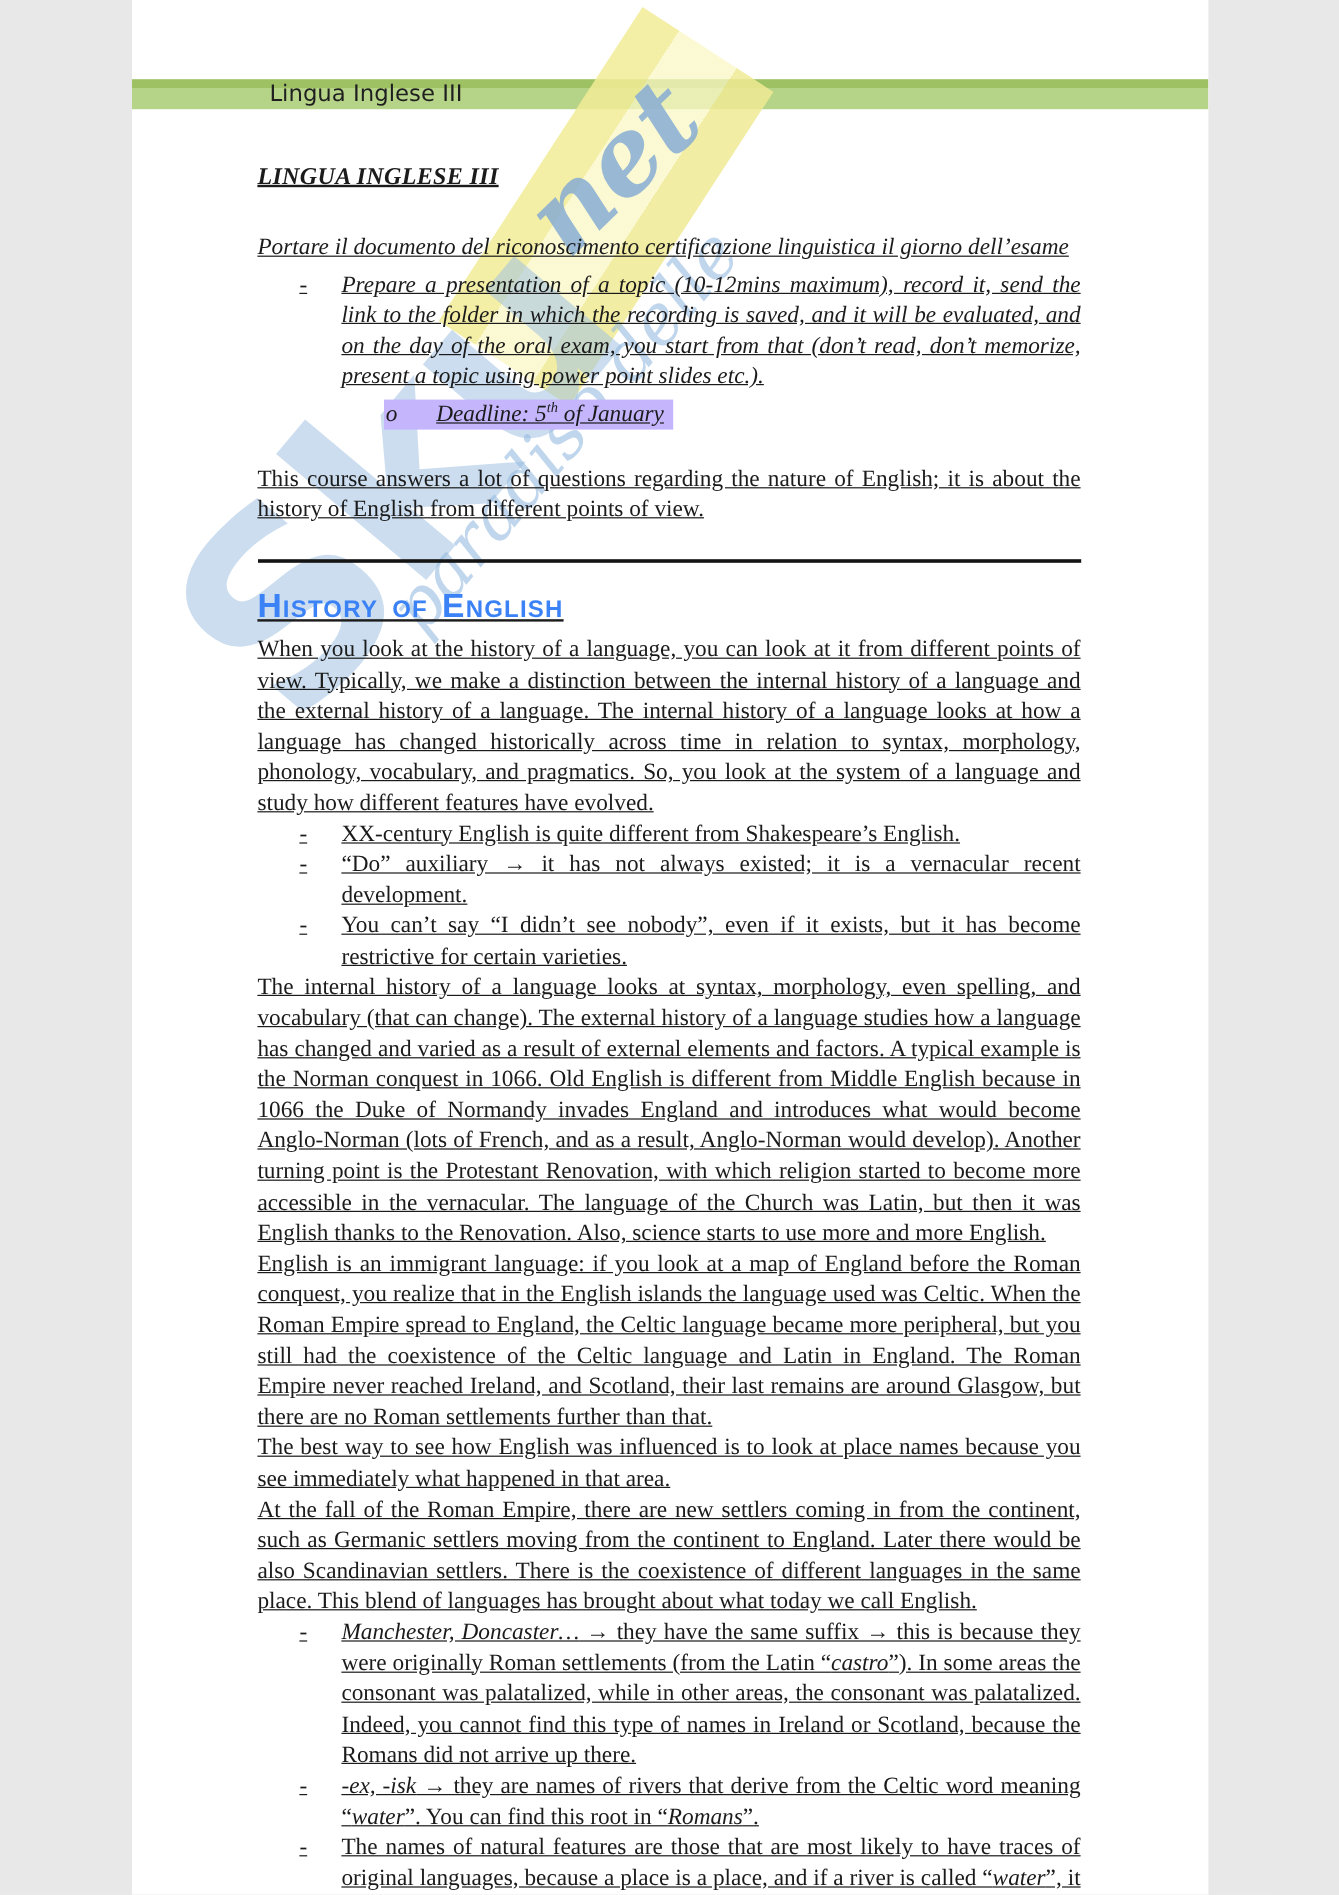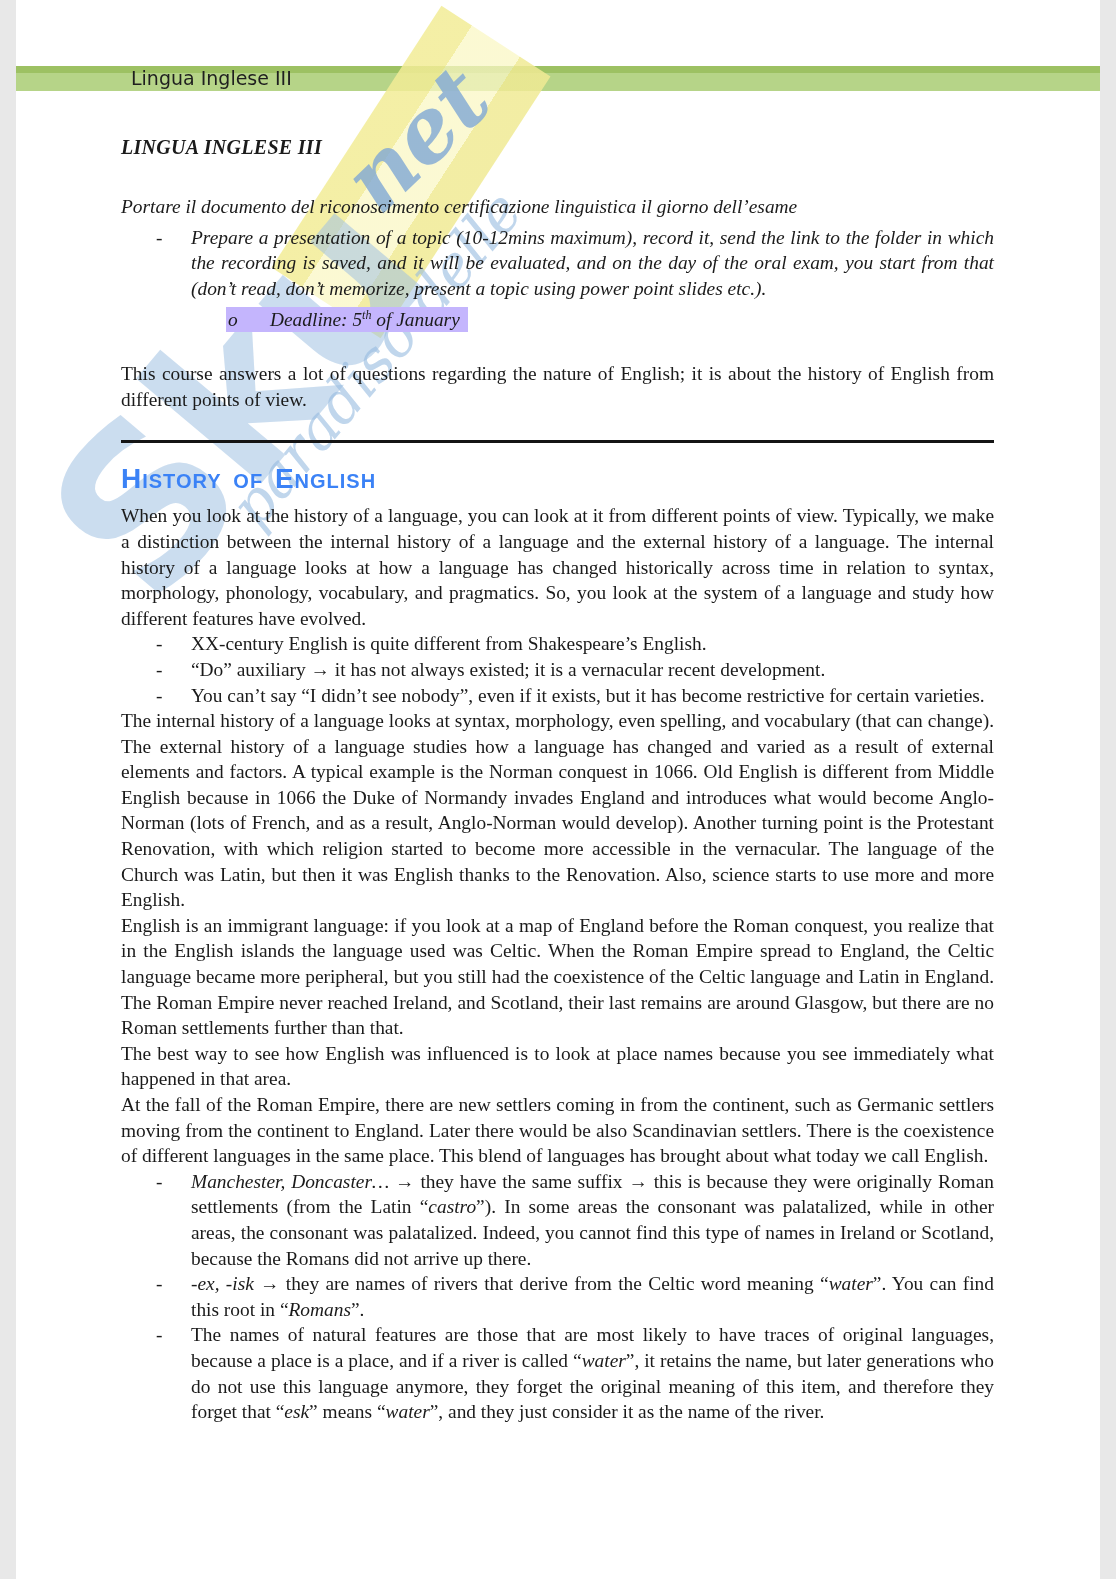--- a/index.html
+++ b/index.html
@@ -1,17 +1,17 @@
 <!DOCTYPE html>
 <html><head>
 <meta charset="utf-8">
 <style>
   html,body{margin:0;padding:0;background:#e8e8e8;}
-  .page{position:relative;width:1084px;height:1579px;margin:0 auto;background:#ffffff;overflow:hidden;
-        font-family:"Liberation Serif",serif;color:#1b1b1b;}
+  .page{position:relative;width:897px;height:1579px;margin:0 auto;background:#ffffff;overflow:hidden;
+        font-family:"Liberation Serif",serif;color:#1b1b1b;text-decoration:underline;}
 
   
   .green-bar{position:absolute;top:66px;left:0;right:0;height:25px;z-index:0;
              background:linear-gradient(to bottom,#9dc163 0 30%,#b6d488 30%);}
   .green-bar span{position:relative;z-index:3;display:inline-block;padding-left:115px;
                   font-family:"DejaVu Sans",sans-serif;font-size:19px;line-height:25px;color:#1f1f1f;}
 
   
   .watermark{position:absolute;inset:0;z-index:1;pointer-events:none;}
   .wm-band{position:absolute;left:330px;top:16px;width:130px;height:312px;

